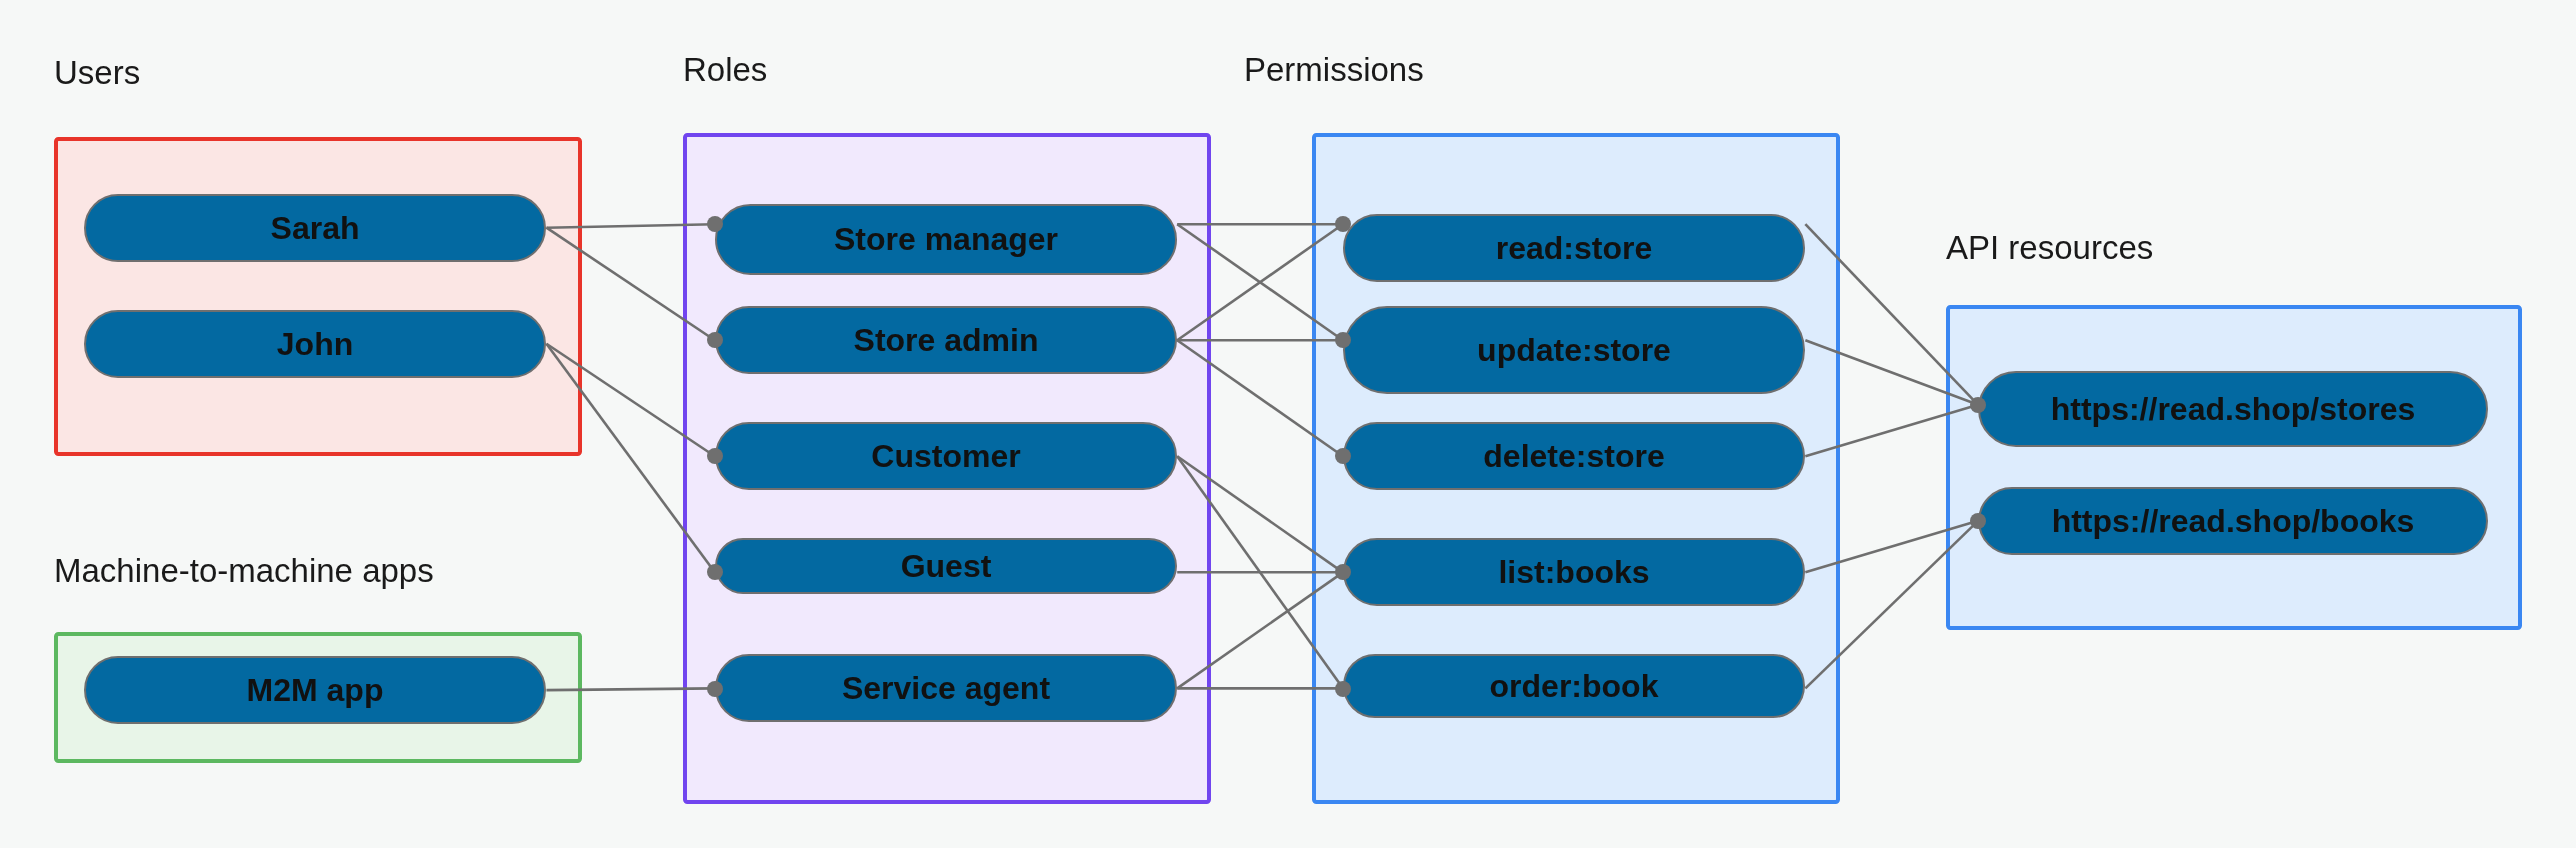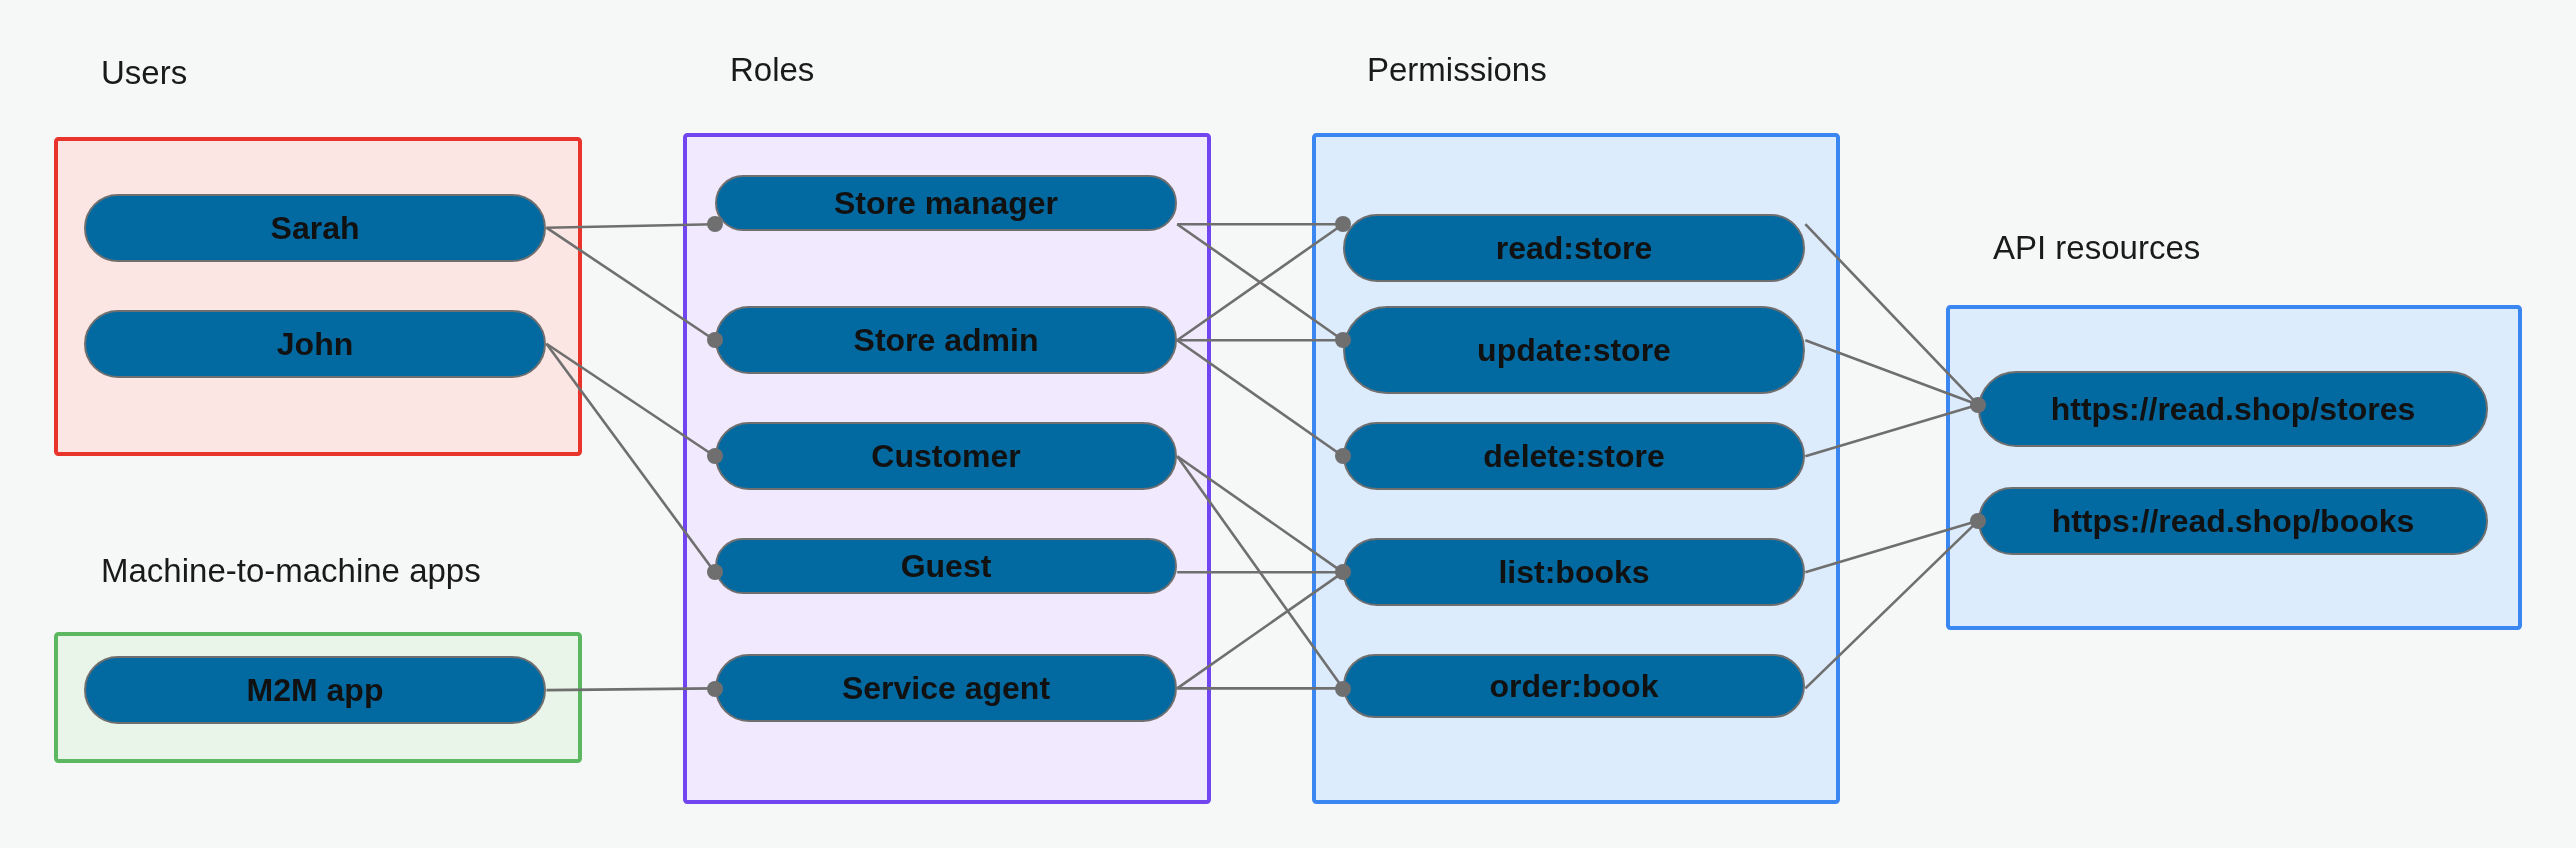--- a/index.html
+++ b/index.html
@@ -27,21 +27,20 @@
     height: 848px;
     pointer-events: none;
     z-index: 1;
   }
   .group-label {
     position: absolute;
     font-size: 33px;
     color: #1a1a1a;
     white-space: nowrap;
     z-index: 3;
-    margin-left: 47px;
   }
   .group-box {
     position: absolute;
     box-sizing: border-box;
     border-width: 4.4px;
     border-style: solid;
     border-radius: 4.4px;
     z-index: 0;
   }
   .node {
@@ -97,29 +96,29 @@
       <line x1="2069" y1="789" x2="2267" y2="597" stroke="#6f6f6f" stroke-width="3"></line>
     </svg>
   <div id="groups-layer">
       <div class="group-box" style="left: 54px; top: 137px; width: 528px; height: 319px; border-color: rgb(232, 52, 42); background: rgb(251, 230, 228);"></div>
       <div class="group-label" style="left: 54px; top: 54px;">Users</div>
       <div class="group-box" style="left: 54px; top: 632px; width: 528px; height: 131px; border-color: rgb(92, 184, 96); background: rgb(232, 245, 232);"></div>
       <div class="group-label" style="left: 54px; top: 552px;">Machine-to-machine apps</div>
       <div class="group-box" style="left: 683px; top: 133px; width: 528px; height: 671px; border-color: rgb(113, 69, 239); background: rgb(241, 233, 253);"></div>
       <div class="group-label" style="left: 683px; top: 51px;">Roles</div>
       <div class="group-box" style="left: 1312px; top: 133px; width: 528px; height: 671px; border-color: rgb(58, 135, 242); background: rgb(221, 236, 253);"></div>
-      <div class="group-label" style="left: 1320px; top: 51px;">Permissions</div>
+      <div class="group-label" style="left: 1244px; top: 51px;">Permissions</div>
       <div class="group-box" style="left: 1946px; top: 305px; width: 576px; height: 325px; border-color: rgb(58, 135, 242); background: rgb(221, 236, 253);"></div>
       <div class="group-label" style="left: 1946px; top: 229px;">API resources</div>
     </div>
   <div id="nodes-layer">
       <div class="node" style="left: 84px; top: 194px; width: 462px; height: 68px;">Sarah</div>
       <div class="node" style="left: 84px; top: 310px; width: 462px; height: 68px;">John</div>
       <div class="node" style="left: 84px; top: 656px; width: 462px; height: 68px;">M2M app</div>
-      <div class="node" style="left: 715px; top: 175px; width: 462px; height: 56px;">Store manager</div>
+      <div class="node" style="left: 715px; top: 204px; width: 462px; height: 71px;">Store manager</div>
       <div class="node" style="left: 715px; top: 306px; width: 462px; height: 68px;">Store admin</div>
       <div class="node" style="left: 715px; top: 422px; width: 462px; height: 68px;">Customer</div>
       <div class="node" style="left: 715px; top: 538px; width: 462px; height: 56px;">Guest</div>
       <div class="node" style="left: 715px; top: 654px; width: 462px; height: 68px;">Service agent</div>
       <div class="node" style="left: 1343px; top: 190px; width: 462px; height: 68px; margin-top: 24px;">read:store</div>
       <div class="node" style="left: 1343px; top: 306px; width: 462px; height: 88px;">update:store</div>
       <div class="node" style="left: 1343px; top: 422px; width: 462px; height: 68px;">delete:store</div>
       <div class="node" style="left: 1343px; top: 538px; width: 462px; height: 68px;">list:books</div>
       <div class="node" style="left: 1343px; top: 654px; width: 462px; height: 64px;">order:book</div>
       <div class="node" style="left: 1978px; top: 371px; width: 510px; height: 76px;">https://read.shop/stores</div>

